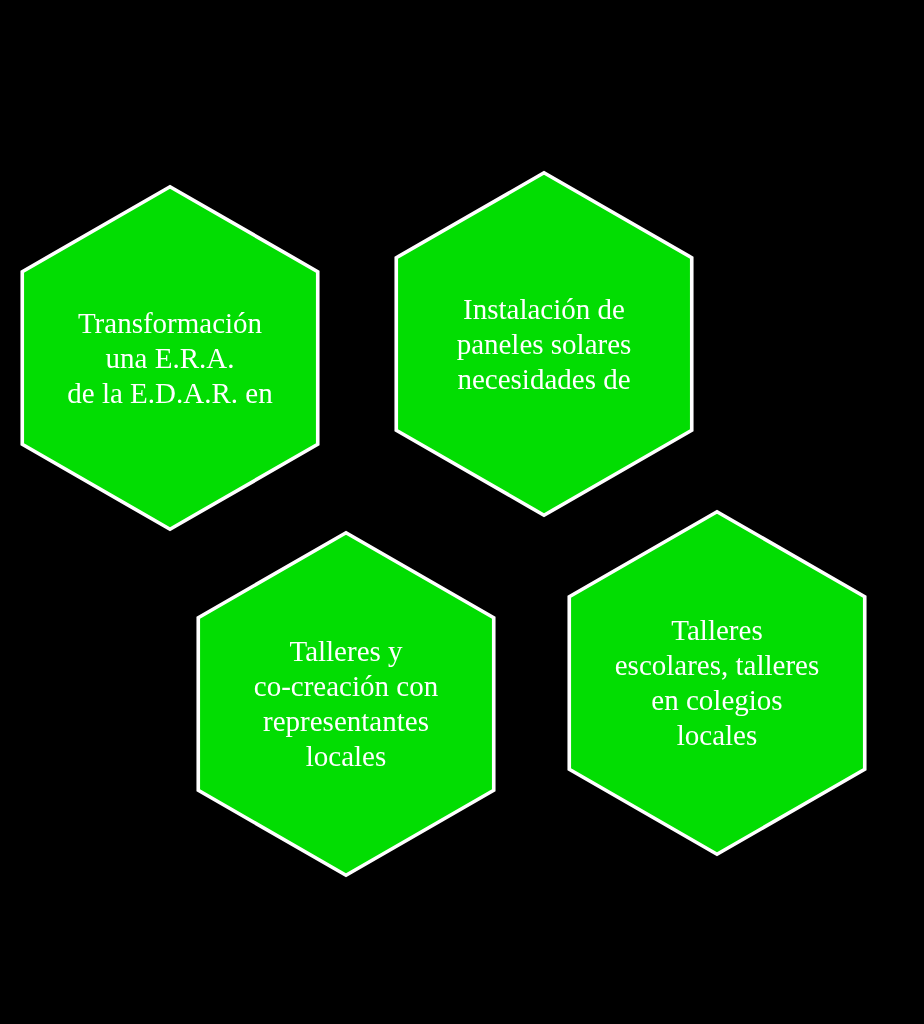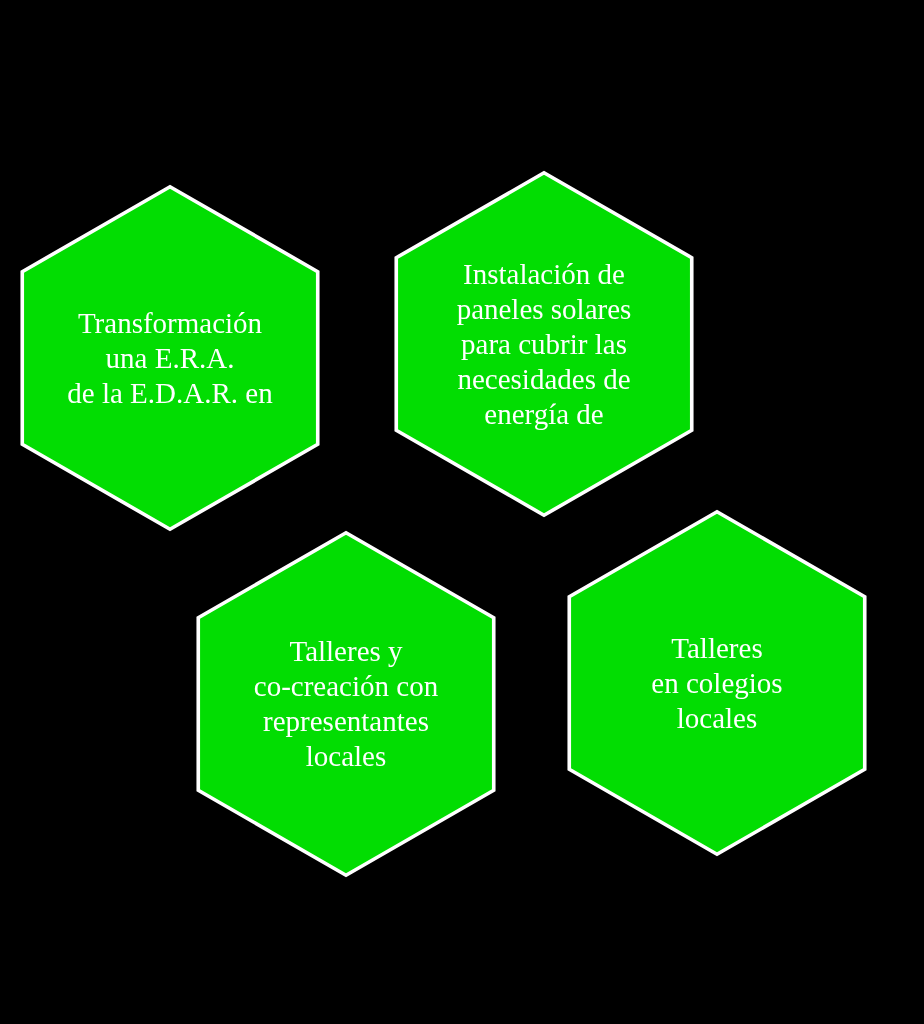--- a/index.html
+++ b/index.html
@@ -70,23 +70,21 @@
     </div>
   </div>
 
   <div class="hex hex-2">
     <svg viewBox="0 0 332 384" aria-hidden="true">
       <polygon points="166,2.5 329.5,96.5 329.5,287.5 166,381.5 2.5,287.5 2.5,96.5"></polygon>
     </svg>
     <div class="hex-text">
       <div>Instalación de</div>
       <div>paneles solares</div>
-      <div>para cubrir las</div>
       <div>necesidades de</div>
-      <div>energía de</div>
     </div>
   </div>
 
   <div class="hex hex-3">
     <svg viewBox="0 0 332 384" aria-hidden="true">
       <polygon points="166,2.5 329.5,96.5 329.5,287.5 166,381.5 2.5,287.5 2.5,96.5"></polygon>
     </svg>
     <div class="hex-text">
       <div>Talleres y</div>
       <div>co-creación con</div>
@@ -94,18 +92,19 @@
       <div>locales</div>
     </div>
   </div>
 
   <div class="hex hex-4">
     <svg viewBox="0 0 332 384" aria-hidden="true">
       <polygon points="166,2.5 329.5,96.5 329.5,287.5 166,381.5 2.5,287.5 2.5,96.5"></polygon>
     </svg>
     <div class="hex-text">
       <div>Talleres</div>
+      <div>escolares, talleres</div>
       <div>en colegios</div>
       <div>locales</div>
     </div>
   </div>
 
 </div>
 
 </body></html>

